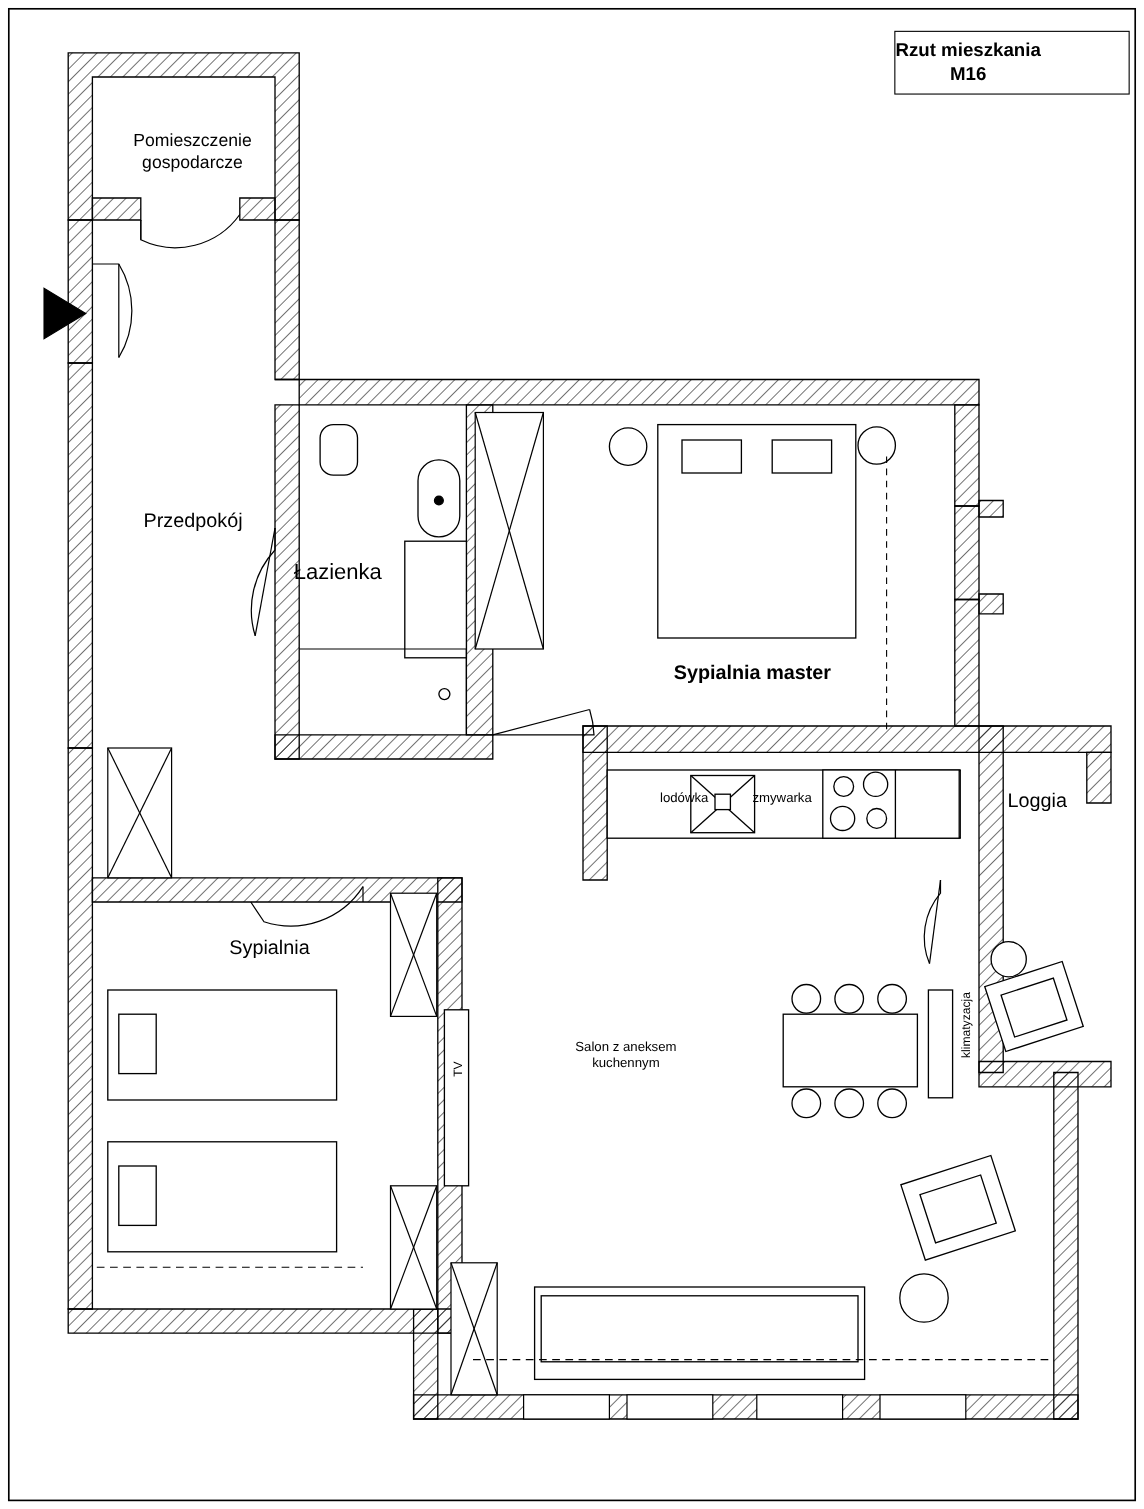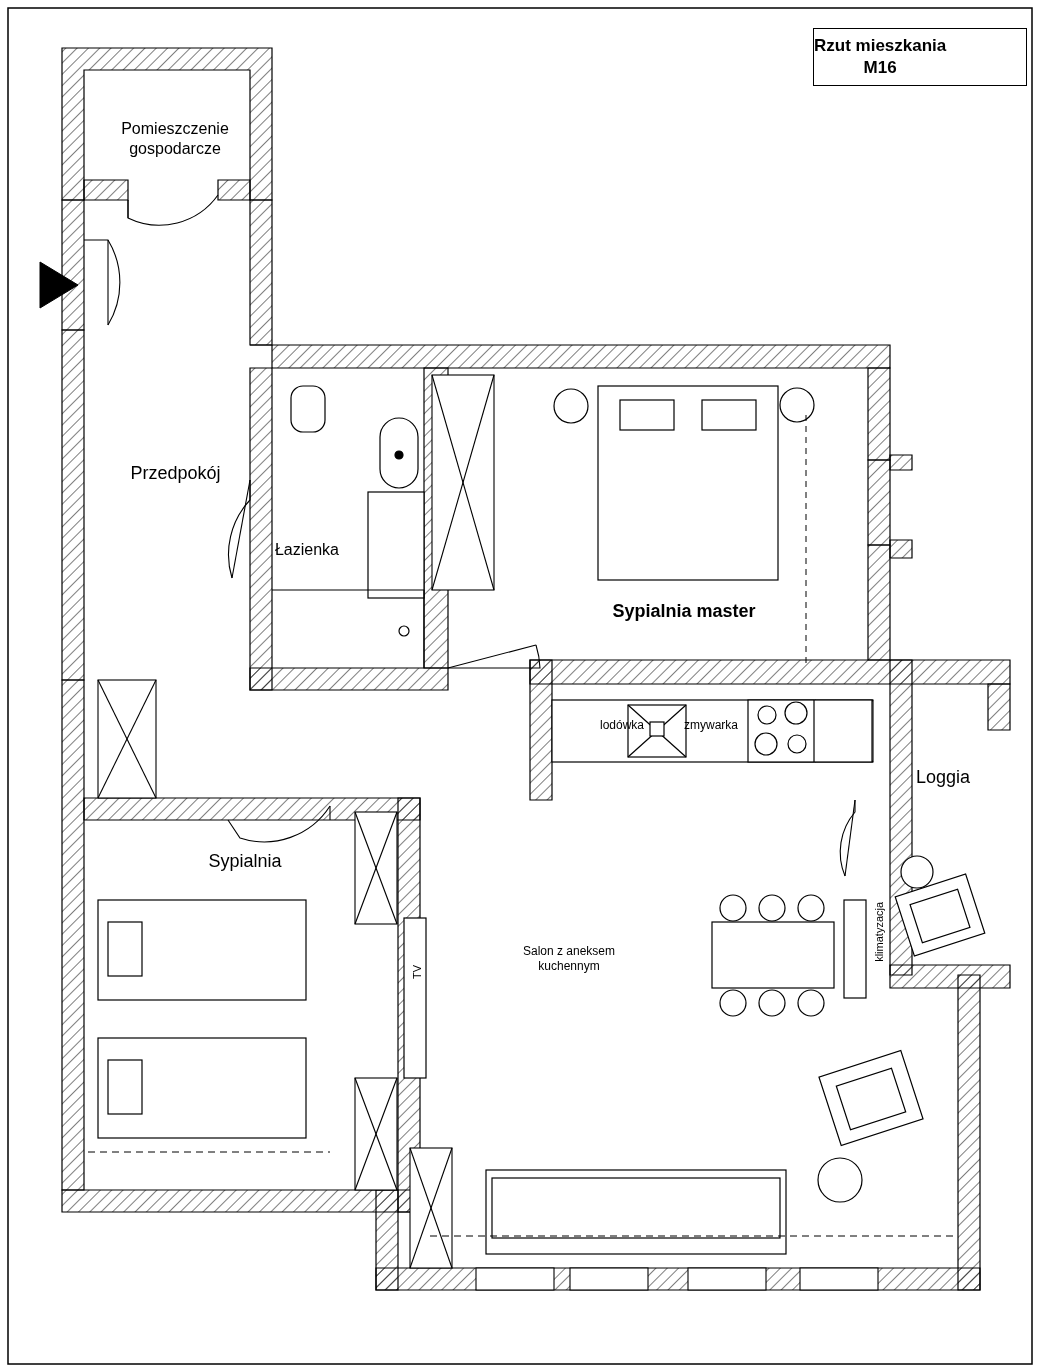--- a/index.html
+++ b/index.html
@@ -240,25 +240,25 @@
     <div>
       <div>Rzut mieszkania</div>
       <div>M16</div>
     </div>
   </div>
 
   <div id="labels">
       <div class="label room-label" style="left: 100px; top: 98px; width: 150px; font-size: 16px; margin-top: 21px;">Pomieszczenie
 gospodarcze</div>
       <div class="label room-label" style="left: 118px; top: 462px; width: 115px; font-size: 18px;">Przedpokój</div>
-      <div class="label room-label" style="left: 263px; top: 508px; width: 88px; font-size: 16px; margin-top: 32px;">Łazienka</div>
+      <div class="label room-label" style="left: 263px; top: 508px; width: 88px; font-size: 20px;">Łazienka</div>
       <div class="label room-label" style="left: 602px; top: 600px; width: 164px; font-size: 18px; font-weight: bold;">Sypialnia master</div>
       <div class="label room-label" style="left: 200px; top: 850px; width: 90px; font-size: 18px;">Sypialnia</div>
       <div class="label room-label" style="left: 488px; top: 944px; width: 162px; font-size: 12px;">Salon z aneksem
 kuchennym</div>
-      <div class="label room-label" style="left: 908px; top: 766px; width: 70px; font-size: 18px;">Loggia</div>
+      <div class="label room-label" style="left: 908px; top: 717px; width: 70px; font-size: 18px;">Loggia</div>
       <div class="label small-label" style="left: 567px; top: 718px; font-size: 12px; padding-left: 33px;">lodówka</div>
       <div class="label small-label" style="left: 684px; top: 718px; font-size: 12px;">zmywarka</div>
       <div class="label tiny-label vert" style="left: 850px; top: 925px; font-size: 11px;">klimatyzacja</div>
       <div class="label tiny-label vert" style="left: 411px; top: 965px; font-size: 11px;">TV</div>
     </div>
 
 </div>
 
 </body></html>

